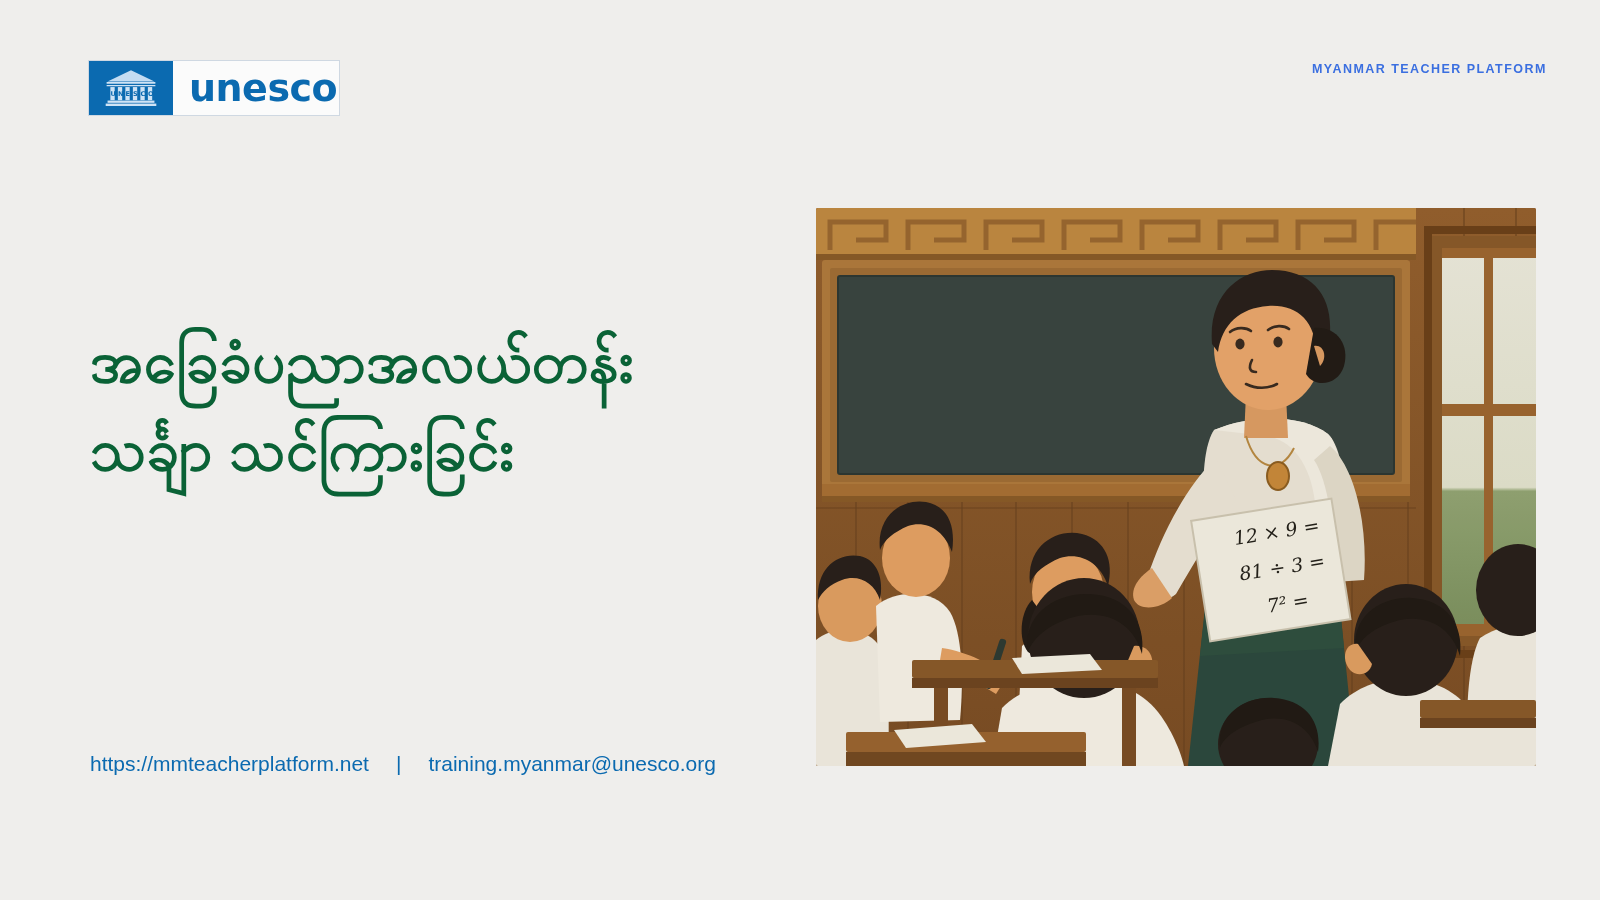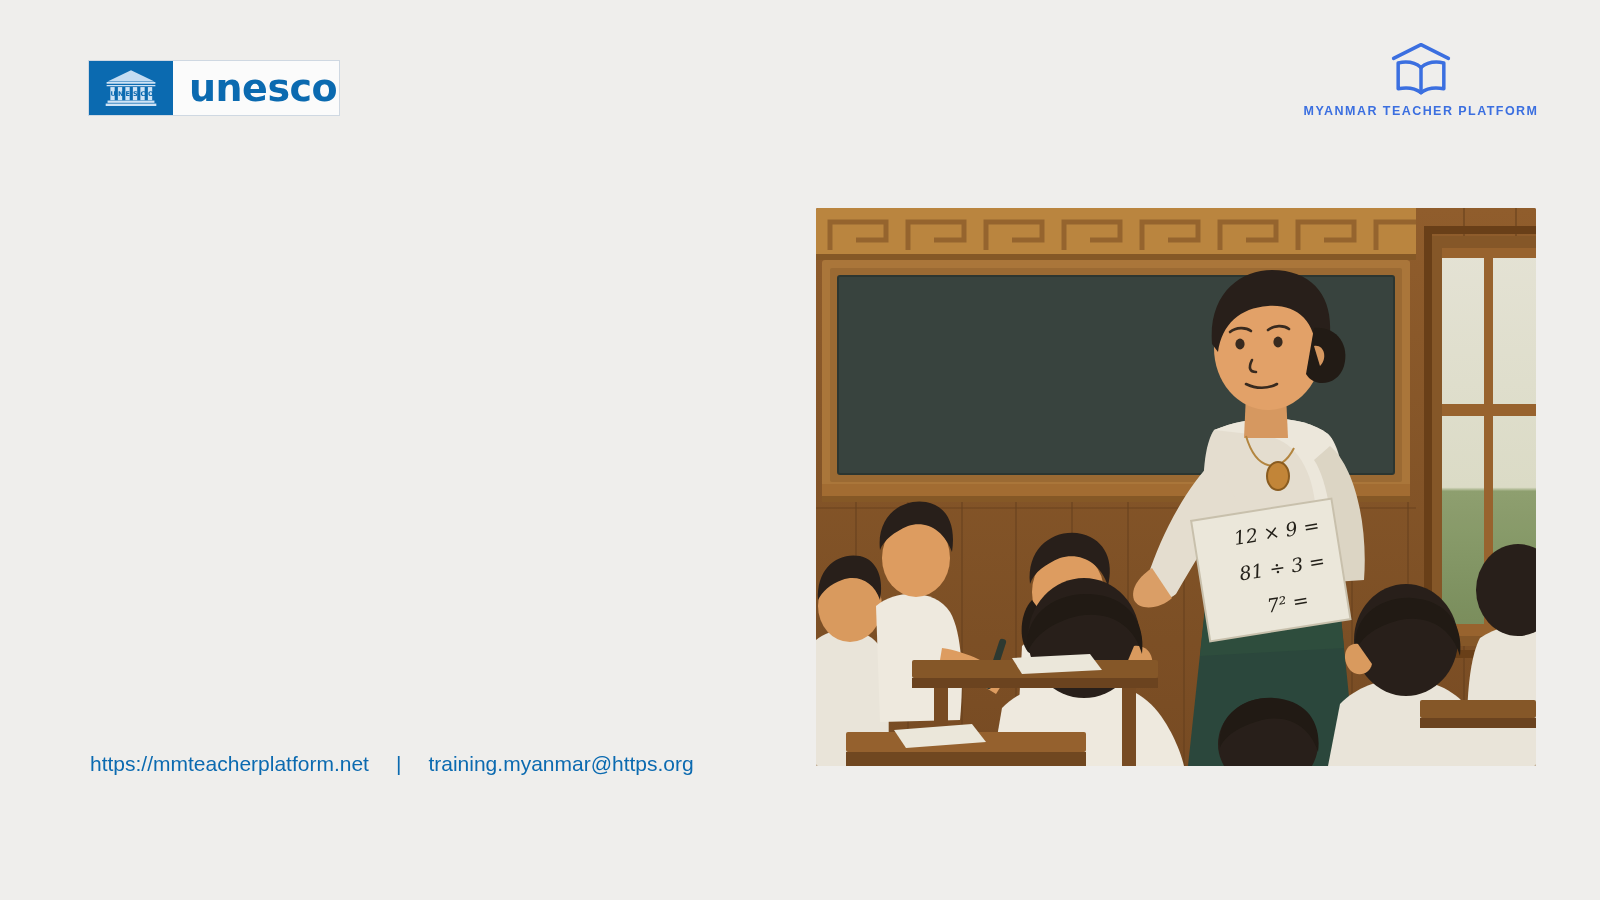--- a/index.html
+++ b/index.html
@@ -33,21 +33,21 @@
     padding-left: 16px;
     font-size: 38px; font-weight: 700; letter-spacing: -0.5px;
     color: #0b6ab0;
     font-family: "DejaVu Sans", sans-serif;
   }
 
   
   .mtp-logo {
     position: absolute; right: 64px; top: 40px;
     width: 230px;
-    display: flex; flex-direction: column; align-items: center;
+    display: flex; flex-direction: row; align-items: center;
     gap: 6px;
   }
   .mtp-caption {
     font-size: 12.5px; font-weight: 700; letter-spacing: 1.45px;
     color: #3b6fe0; white-space: nowrap;
   }
 
   
   .eyebrow {
     position: absolute; left: 90px; top: 206px;
@@ -134,25 +134,29 @@
         <path d="M10 24 L46 6 L82 24"></path>
         <path d="M46 36 C38 29, 26 28, 16 30 L16 64 C26 62, 38 63, 46 69"></path>
         <path d="M46 36 C54 29, 66 28, 76 30 L76 64 C66 62, 54 63, 46 69"></path>
         <path d="M46 36 L46 69"></path>
       </g>
     </svg>
     <div class="mtp-caption">MYANMAR TEACHER PLATFORM</div>
   </div>
 
 
+  <div class="title">
+    <span class="line">အခြေခံပညာအလယ်တန်း</span>
+    <span class="line">သင်္ချာ သင်ကြားခြင်း</span>
+  </div>
 
   <div class="footer-links">
     <span>https://mmteacherplatform.net</span>
     <span class="sep">|</span>
-    <span>training.myanmar@https.org</span>
+    <span>training.myanmar@unesco.org</span>
   </div>
 
   <div class="illus">
     <svg viewBox="0 0 720 558" preserveAspectRatio="xMidYMid slice" aria-hidden="true">
       <defs>
         <linearGradient id="wallg" x1="0" y1="0" x2="0" y2="1">
           <stop offset="0" stop-color="#95602e"></stop>
           <stop offset="1" stop-color="#7b4e25"></stop>
         </linearGradient>
         <linearGradient id="skyg" x1="0" y1="0" x2="0" y2="1">

